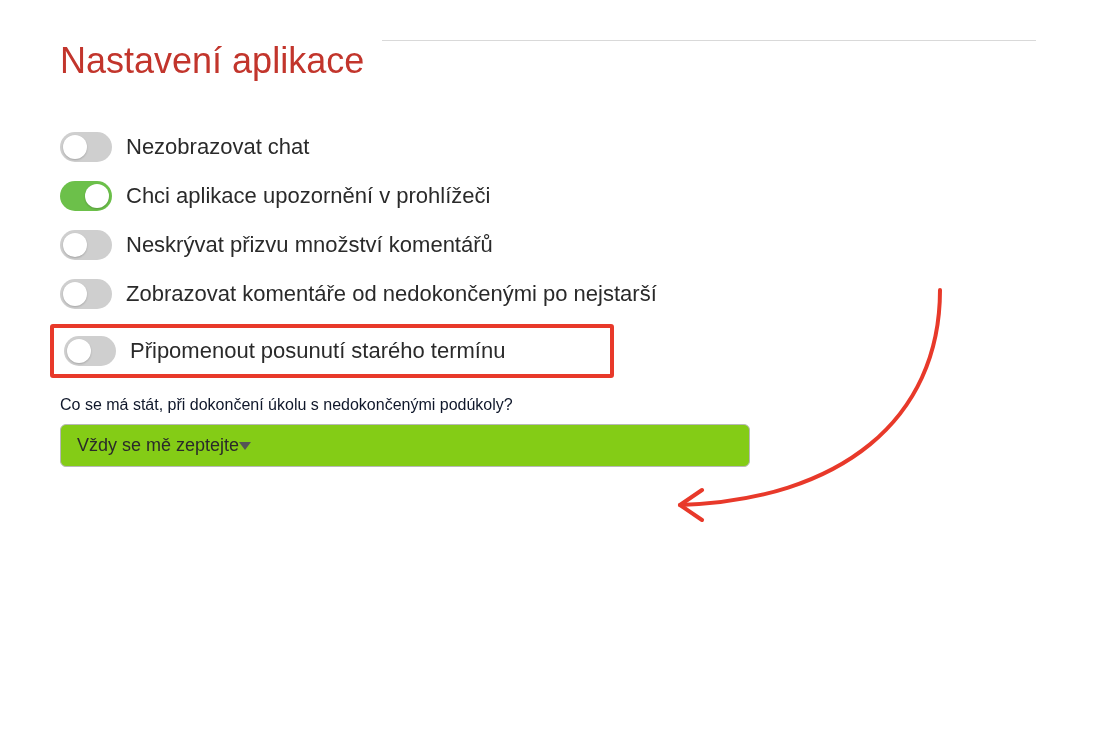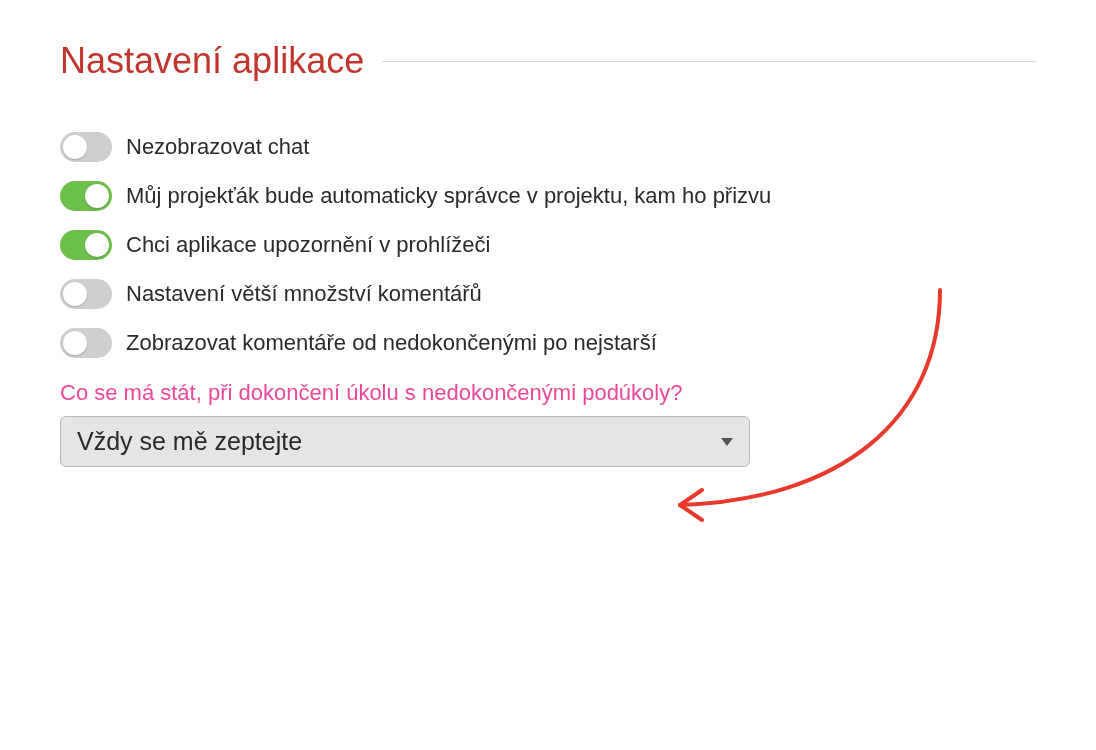--- a/index.html
+++ b/index.html
@@ -10,21 +10,21 @@
       background: #fff;
       width: 1096px;
       height: 750px;
       position: relative;
     }
     .container {
       padding: 40px 60px 0 60px;
     }
     .header-row {
       display: flex;
-      align-items: center;
+      align-items: flex-start;
       gap: 18px;
       margin-bottom: 50px;
     }
     .page-title {
       font-size: 36px;
       font-weight: 400;
       color: #c2352c;
       margin: 0;
       white-space: nowrap;
     }
@@ -75,37 +75,36 @@
       margin-top: -4px;
       margin-bottom: -4px;
       align-self: flex-start;
     }
     .highlight-box .setting-row { gap: 14px; margin-left: 4px; }
     .question {
       margin-top: 22px;
       margin-bottom: 10px;
     }
     .question-label {
-      font-size: 22px;
-      color: #ec4899;
+      font-size: 16px;
+      color: #0f172a;
     }
     .select-wrap {
       margin-top: 10px;
     }
     .select {
       width: 690px;
       border: 1px solid #b8b8b8;
       border-radius: 6px;
       padding: 10px 16px;
-      font-size: 25px;
+      font-size: 18px;
       color: #2a2a2a;
       display: flex;
       align-items: center;
-      justify-content: space-between;
-      background: #e5e5e5;
+      background: #84cc16;
     }
     .caret {
       width: 0; height: 0;
       border-left: 6px solid transparent;
       border-right: 6px solid transparent;
       border-top: 8px solid #555;
     }
     .annotation {
       position: absolute;
       left: 640px;
@@ -124,49 +123,51 @@
 
   <div class="settings-list">
 
     <div class="setting-row">
       <div class="toggle off">
           <div class="knob"></div>
         </div>
       <span class="setting-label">Nezobrazovat chat</span>
     </div>
 
-    <div class="setting-row">
-      <div class="toggle on">
-          <div class="knob"></div>
-        </div>
-      <span class="setting-label">Můj projekťák bude automaticky správce v projektu, kam ho přizvu</span>
-    </div>
 
     <div class="setting-row">
       <div class="toggle on">
           <div class="knob"></div>
         </div>
       <span class="setting-label">Chci aplikace upozornění v prohlížeči</span>
     </div>
 
     <div class="setting-row">
       <div class="toggle off">
           <div class="knob"></div>
         </div>
-      <span class="setting-label">Nastavení větší množství komentářů</span>
+      <span class="setting-label">Neskrývat přizvu množství komentářů</span>
     </div>
 
     <div class="setting-row">
       <div class="toggle off">
           <div class="knob"></div>
         </div>
       <span class="setting-label">Zobrazovat komentáře od nedokončenými po nejstarší</span>
     </div>
 
 
+    <div class="highlight-box">
+      <div class="setting-row">
+        <div class="toggle off">
+            <div class="knob"></div>
+          </div>
+        <span class="setting-label">Připomenout posunutí starého termínu</span>
+      </div>
+    </div>
 
   </div>
 
   <div class="question">
     <span class="question-label">Co se má stát, při dokončení úkolu s nedokončenými podúkoly?</span>
     <div class="select-wrap">
       <div class="select">
         <span>Vždy se mě zeptejte</span>
         <span class="caret"></span>
       </div>

